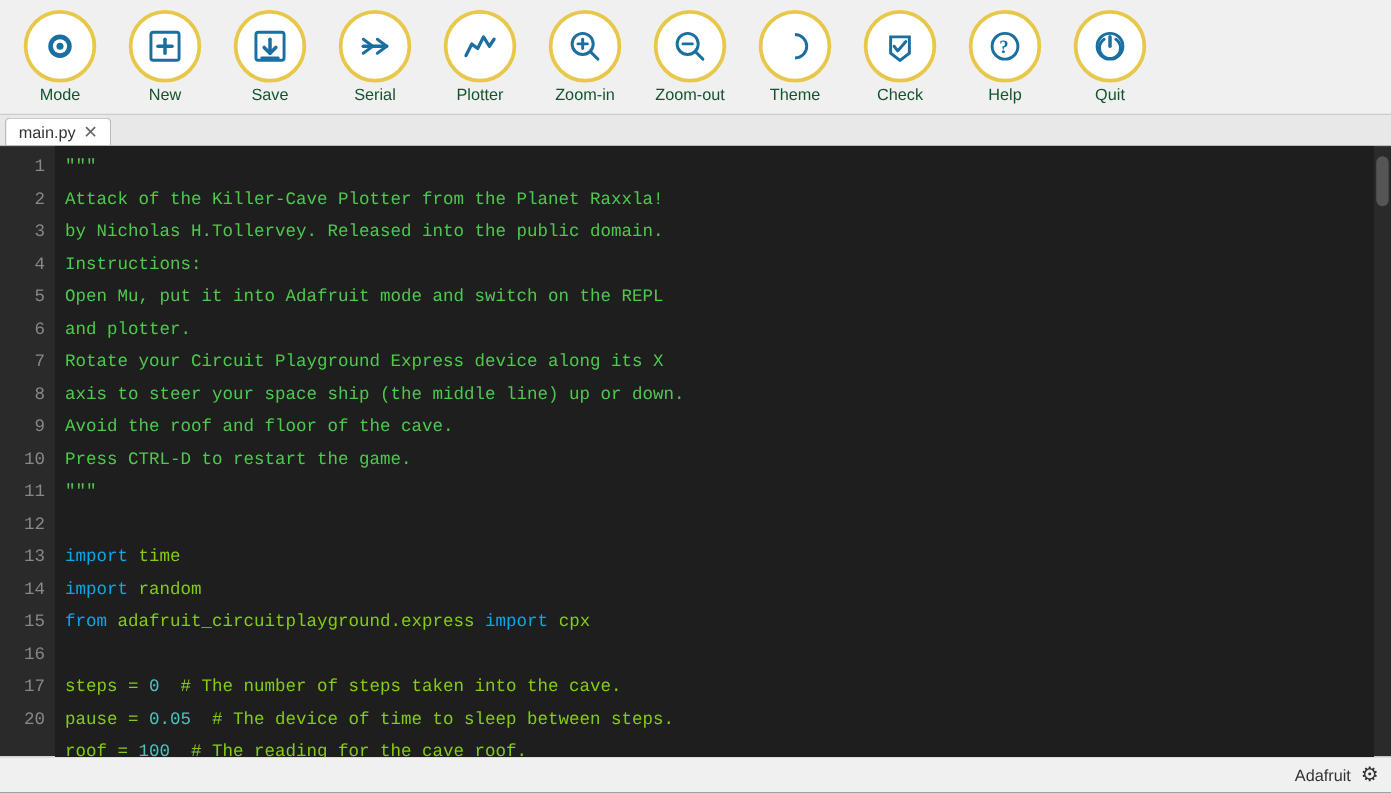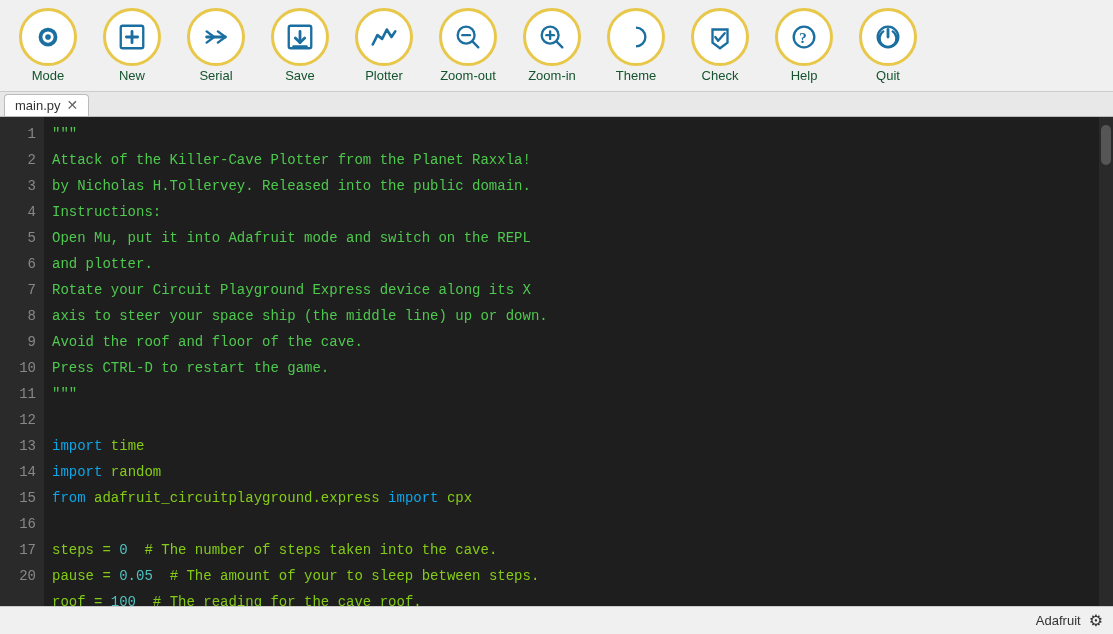--- a/index.html
+++ b/index.html
@@ -179,70 +179,70 @@
         <line x1="10" y1="16" x2="22" y2="16" stroke="#1a6fa0" stroke-width="3" stroke-linecap="round"></line>
       </svg>
     </div>
     <span class="tool-label">New</span>
   </div>
 
 
   <div class="tool-btn">
     <div class="tool-icon-circle">
       <svg viewBox="0 0 32 32">
-        <line x1="6" y1="16" x2="26" y2="16" stroke="#1a6fa0" stroke-width="3" stroke-linecap="round"></line>
-        <polyline points="6,10 14,16 6,22" fill="none" stroke="#1a6fa0" stroke-width="2.5" stroke-linecap="round" stroke-linejoin="round"></polyline>
-        <polyline points="18,10 26,16 18,22" fill="none" stroke="#1a6fa0" stroke-width="2.5" stroke-linecap="round" stroke-linejoin="round"></polyline>
-      </svg>
-    </div>
-    <span class="tool-label">Serial</span>
-  </div>
-
-  <div class="tool-btn">
-    <div class="tool-icon-circle">
-      <svg viewBox="0 0 32 32">
         <rect x="4" y="4" width="24" height="24" rx="2" fill="none" stroke="#1a6fa0" stroke-width="2.5"></rect>
         <line x1="16" y1="10" x2="16" y2="22" stroke="#1a6fa0" stroke-width="3" stroke-linecap="round"></line>
         <polyline points="11,17 16,22 21,17" fill="none" stroke="#1a6fa0" stroke-width="3" stroke-linecap="round" stroke-linejoin="round"></polyline>
         <line x1="9" y1="26" x2="23" y2="26" stroke="#1a6fa0" stroke-width="2.5" stroke-linecap="round"></line>
       </svg>
     </div>
     <span class="tool-label">Save</span>
   </div>
 
   <div class="tool-btn">
     <div class="tool-icon-circle">
       <svg viewBox="0 0 32 32">
+        <line x1="6" y1="16" x2="26" y2="16" stroke="#1a6fa0" stroke-width="3" stroke-linecap="round"></line>
+        <polyline points="6,10 14,16 6,22" fill="none" stroke="#1a6fa0" stroke-width="2.5" stroke-linecap="round" stroke-linejoin="round"></polyline>
+        <polyline points="18,10 26,16 18,22" fill="none" stroke="#1a6fa0" stroke-width="2.5" stroke-linecap="round" stroke-linejoin="round"></polyline>
+      </svg>
+    </div>
+    <span class="tool-label">Serial</span>
+  </div>
+
+  <div class="tool-btn">
+    <div class="tool-icon-circle">
+      <svg viewBox="0 0 32 32">
         <polyline points="4,24 9,14 14,18 19,8 24,16 28,10" fill="none" stroke="#1a6fa0" stroke-width="2.8" stroke-linecap="round" stroke-linejoin="round"></polyline>
       </svg>
     </div>
     <span class="tool-label">Plotter</span>
-  </div>
-
-  <div class="tool-btn">
-    <div class="tool-icon-circle">
-      <svg viewBox="0 0 32 32">
-        <circle cx="14" cy="14" r="9" fill="none" stroke="#1a6fa0" stroke-width="2.5"></circle>
-        <line x1="10" y1="14" x2="18" y2="14" stroke="#1a6fa0" stroke-width="2.5" stroke-linecap="round"></line>
-        <line x1="21" y1="21" x2="27" y2="27" stroke="#1a6fa0" stroke-width="2.5" stroke-linecap="round"></line>
-      </svg>
-    </div>
-    <span class="tool-label">Zoom-out</span>
   </div>
 
   <div class="tool-btn">
     <div class="tool-icon-circle">
       <svg viewBox="0 0 32 32">
         <circle cx="14" cy="14" r="9" fill="none" stroke="#1a6fa0" stroke-width="2.5"></circle>
         <line x1="14" y1="10" x2="14" y2="18" stroke="#1a6fa0" stroke-width="2.5" stroke-linecap="round"></line>
         <line x1="10" y1="14" x2="18" y2="14" stroke="#1a6fa0" stroke-width="2.5" stroke-linecap="round"></line>
         <line x1="21" y1="21" x2="27" y2="27" stroke="#1a6fa0" stroke-width="2.5" stroke-linecap="round"></line>
       </svg>
     </div>
     <span class="tool-label">Zoom-in</span>
+  </div>
+
+  <div class="tool-btn">
+    <div class="tool-icon-circle">
+      <svg viewBox="0 0 32 32">
+        <circle cx="14" cy="14" r="9" fill="none" stroke="#1a6fa0" stroke-width="2.5"></circle>
+        <line x1="10" y1="14" x2="18" y2="14" stroke="#1a6fa0" stroke-width="2.5" stroke-linecap="round"></line>
+        <line x1="21" y1="21" x2="27" y2="27" stroke="#1a6fa0" stroke-width="2.5" stroke-linecap="round"></line>
+      </svg>
+    </div>
+    <span class="tool-label">Zoom-out</span>
   </div>
 
   <div class="tool-btn">
     <div class="tool-icon-circle">
       <svg viewBox="0 0 32 32">
         <path d="M16 6 A10 10 0 0 0 16 26 A6 6 0 0 1 16 6Z" fill="#1a6fa0"></path>
         <path d="M16 6 A10 10 0 0 1 26 16 A10 10 0 0 1 16 26" fill="none" stroke="#1a6fa0" stroke-width="2.5"></path>
       </svg>
     </div>
     <span class="tool-label">Theme</span>
@@ -320,21 +320,21 @@
 <span class="c-green">axis to steer your space ship (the middle line) up or down.</span>
 <span class="c-green">Avoid the roof and floor of the cave.</span>
 <span class="c-green">Press CTRL-D to restart the game.</span>
 <span class="c-green">"""</span>
 
 <span class="c-blue">import</span> <span class="c-white">time</span>
 <span class="c-blue">import</span> <span class="c-white">random</span>
 <span class="c-blue">from</span> <span class="c-white">adafruit_circuitplayground.express</span> <span class="c-blue">import</span> <span class="c-white">cpx</span>
 
 <span class="c-white">steps = </span><span class="c-teal">0</span><span class="c-white">  # The number of steps taken into the cave.</span>
-<span class="c-white">pause = </span><span class="c-teal">0.05</span><span class="c-white">  # The amount of your to sleep between steps.</span>
+<span class="c-white">pause = </span><span class="c-teal">0.05</span><span class="c-white">  # The device of time to sleep between steps.</span>
 <span class="c-white">roof = </span><span class="c-teal">100</span><span class="c-white">  # The reading for the cave roof.</span></div>
 
   <div id="scrollbar">
     <div class="scroll-thumb"></div>
   </div>
 </div>
 
 <div id="statusbar">
   <span>Adafruit</span>
   <span style="cursor:pointer;font-size:16px;">⚙</span>

